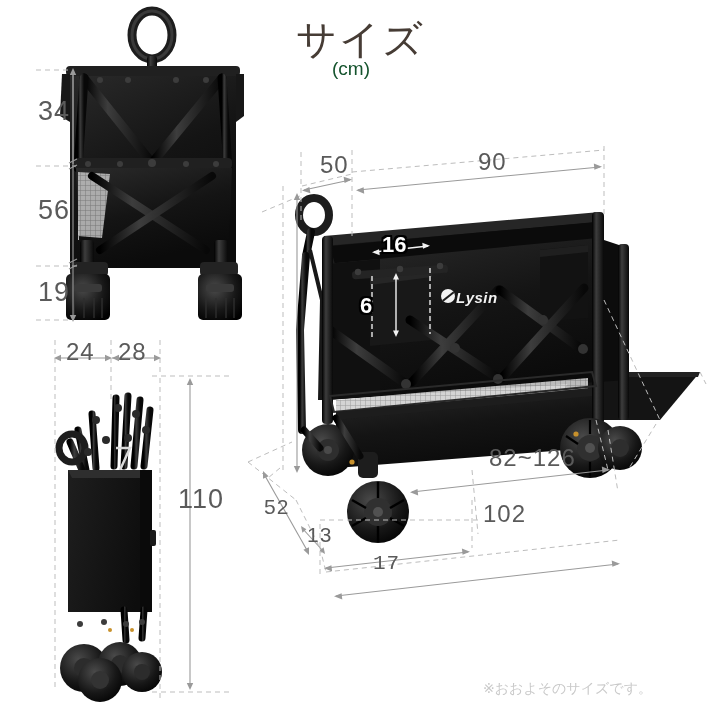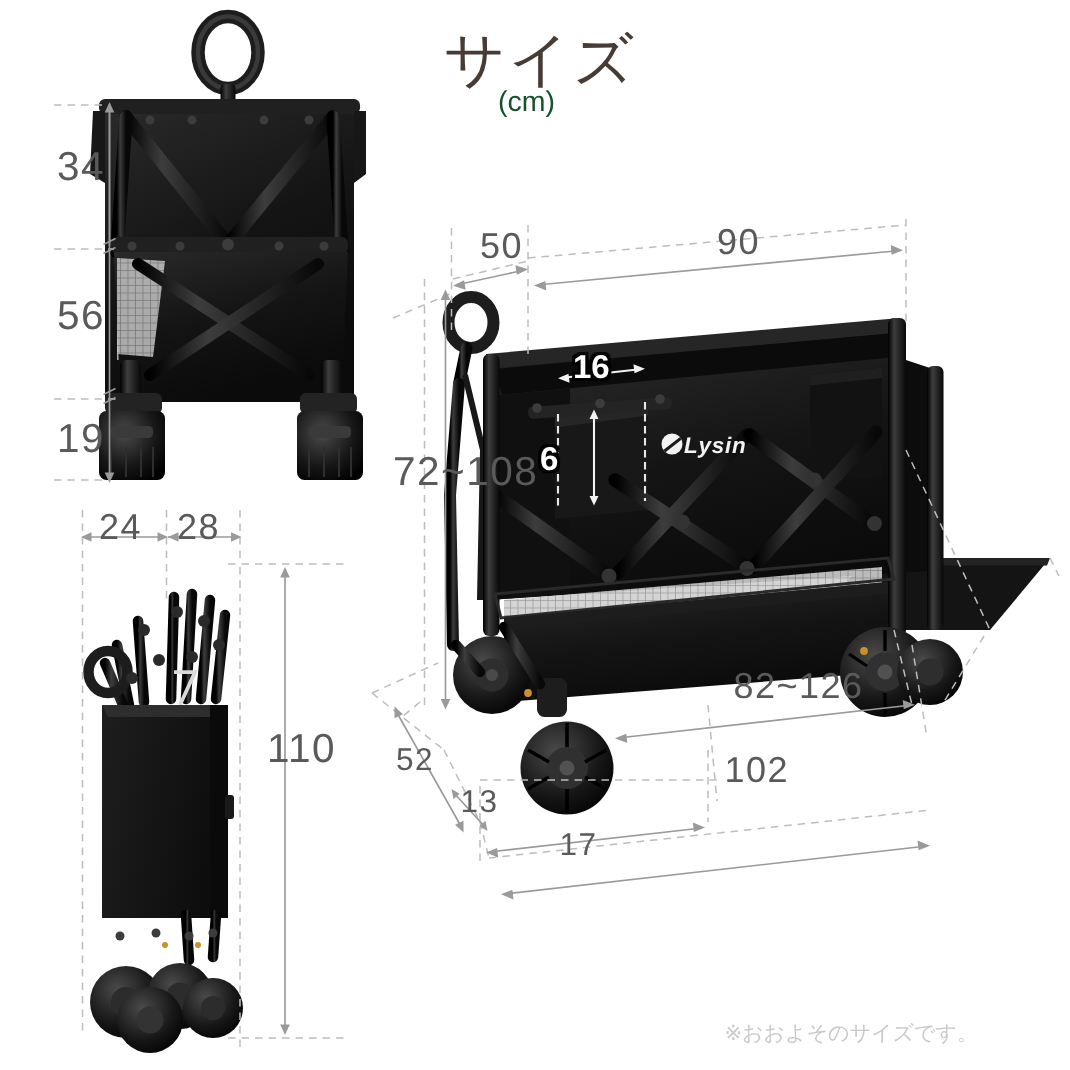--- a/index.html
+++ b/index.html
@@ -565,28 +565,27 @@
   <div class="dim dim-lg" style="left:38px; top:96px;">34</div>
   <div class="dim dim-lg" style="left:38px; top:195px;">56</div>
   <div class="dim dim-lg" style="left:38px; top:277px;">19</div>
 
   <div class="dim dim-md" style="left:66px; top:338px;">24</div>
   <div class="dim dim-md" style="left:118px; top:338px;">28</div>
   <div class="dim dim-lg" style="left:178px; top:484px;">110</div>
 
   <div class="dim dim-md" style="left:320px; top:151px;">50</div>
   <div class="dim dim-md" style="left:478px; top:148px;">90</div>
-  <div class="dim dim-lg" style="left:262px; top:299px;">72~108</div>
 
   <div class="dim-onlight" style="left:382px; top:232px;">16</div>
   <div class="dim-onlight" style="left:360px; top:293px;">6</div>
 
   <div class="dim dim-sm" style="left:264px; top:495px;">52</div>
   <div class="dim dim-sm" style="left:307px; top:523px;">13</div>
-  <div class="dim dim-sm" style="left:373px; top:552px;">17</div>
+  <div class="dim dim-sm" style="left:373px; top:552px;font-family:Liberation Mono, monospace;">17</div>
   <div class="dim dim-md" style="left:489px; top:444px;">82~126</div>
   <div class="dim dim-md" style="left:483px; top:500px;">102</div>
 
   <div class="brand-mark"></div>
   <div class="brand">Lysin</div>
 
   <div class="footnote">※おおよそのサイズです。</div>
 
 </div>
 

